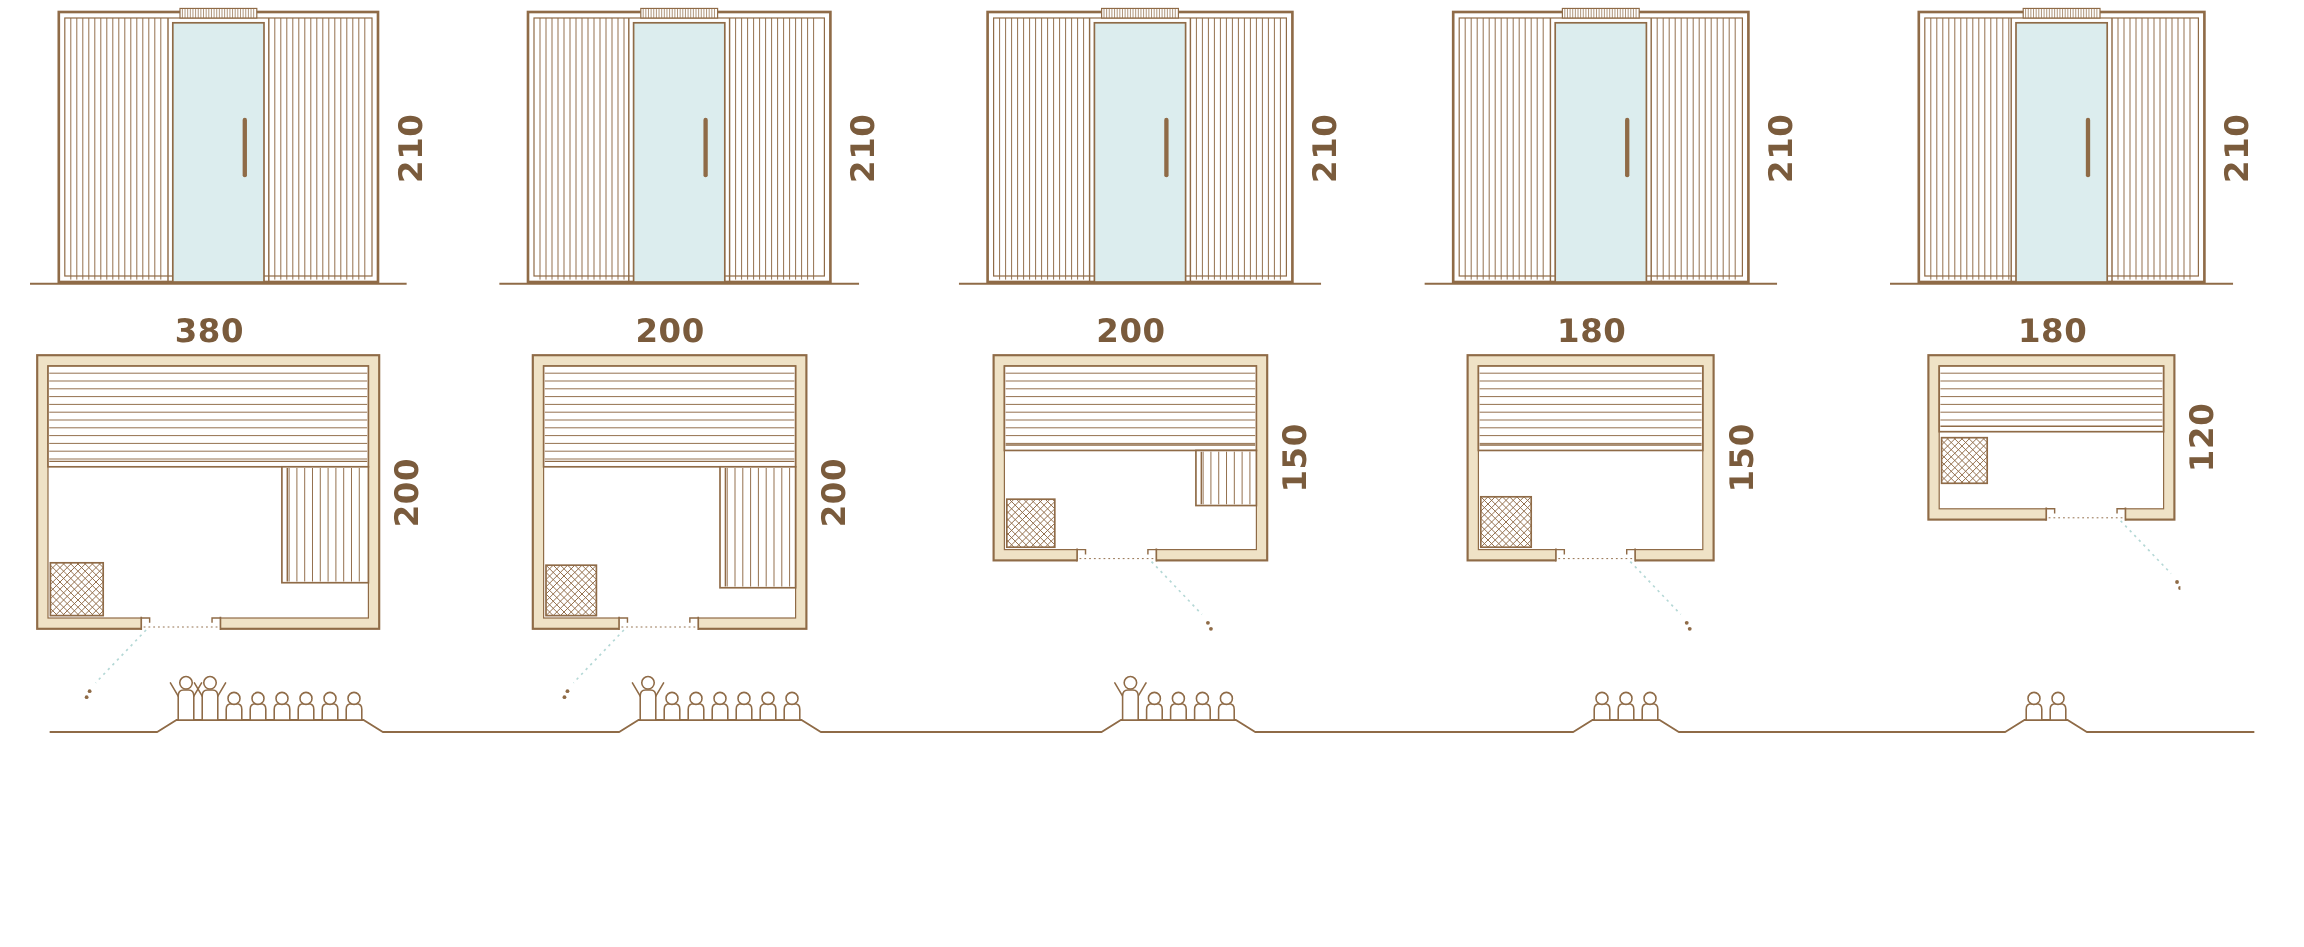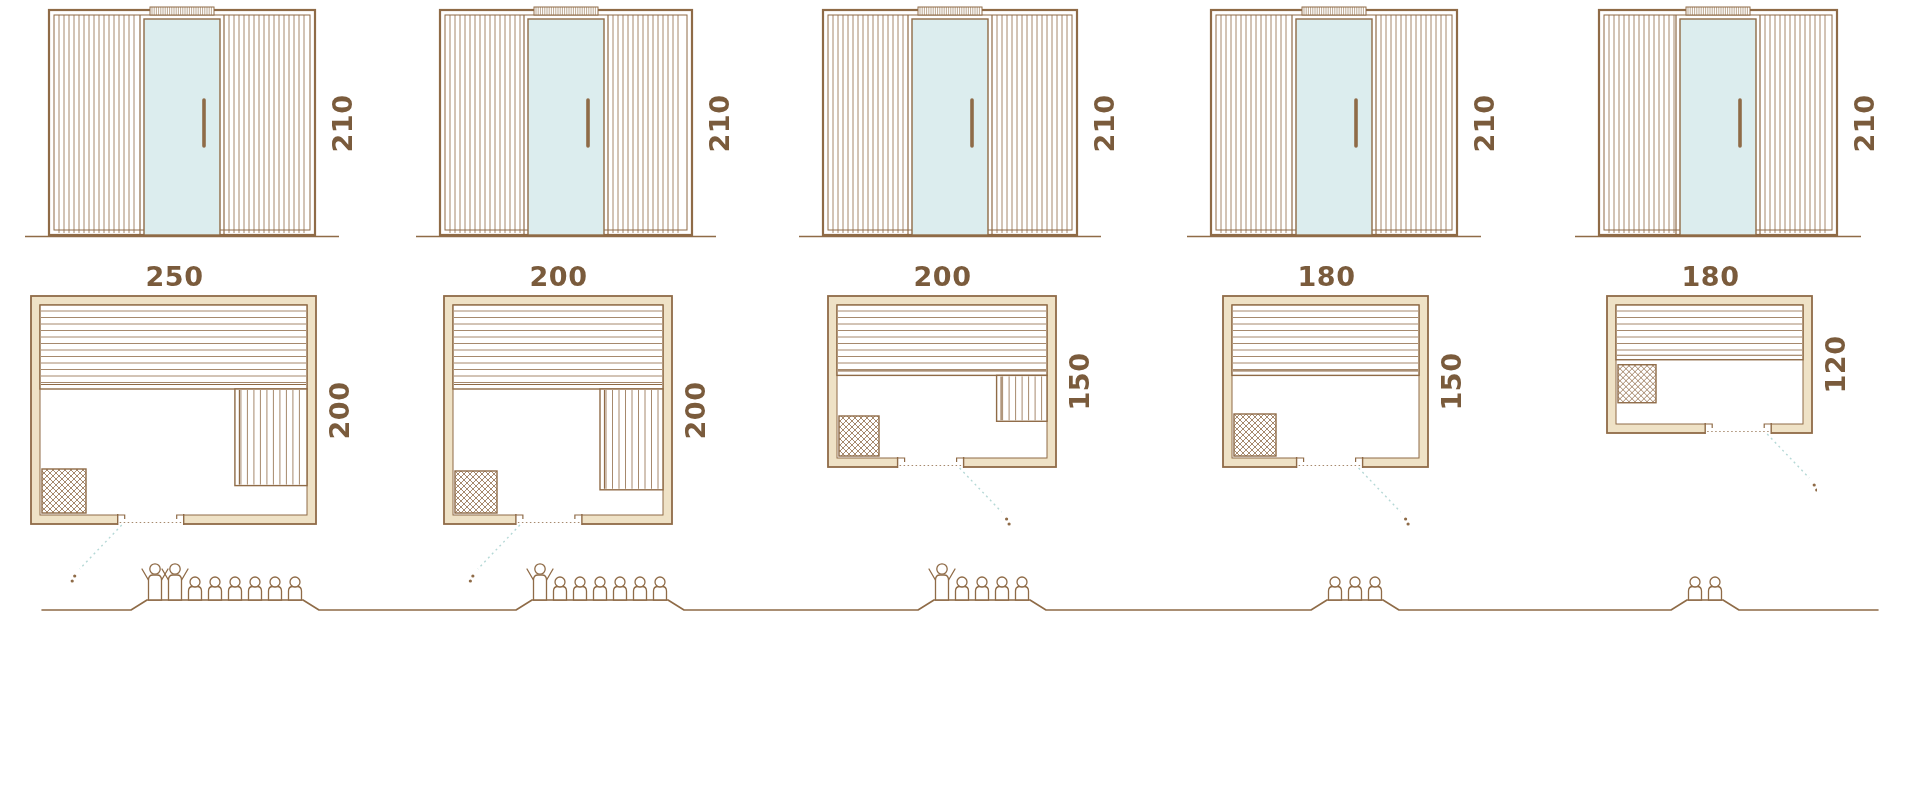--- a/index.html
+++ b/index.html
@@ -95,21 +95,21 @@
           <line x1="179.79999999999973" y1="1" x2="179.79999999999973" y2="9" stroke="#8f6b47" stroke-width="0.6"></line>
           <line x1="181.99999999999972" y1="1" x2="181.99999999999972" y2="9" stroke="#8f6b47" stroke-width="0.6"></line>
           <line x1="184.1999999999997" y1="1" x2="184.1999999999997" y2="9" stroke="#8f6b47" stroke-width="0.6"></line>
           <line x1="186.3999999999997" y1="1" x2="186.3999999999997" y2="9" stroke="#8f6b47" stroke-width="0.6"></line>
         </svg>
       <div class="vlabel elev-vlabel dim">
           <span>210</span>
         </div>
     </div>
     <div class="plan-block">
-      <div class="plan-top-label dim" style="width: 293px;">250</div>
+      <div class="plan-top-label dim" style="width: 293px;">380</div>
       <div class="plan-row">
         <svg class="plan-svg" viewBox="0 0 293 294" width="293" height="294">
             <rect x="3" y="2" width="285" height="228" fill="#efe2c6" stroke="#8f6b47" stroke-width="1.8"></rect>
             <rect x="12" y="11" width="267" height="210" fill="#fff" stroke="#8f6b47" stroke-width="1"></rect>
             <rect x="12" y="11" width="267" height="84" fill="#fff" stroke="#8f6b47" stroke-width="1.4"></rect>
             <line x1="13" y1="17" x2="278" y2="17" stroke="#8f6b47" stroke-width="0.8"></line>
             <line x1="13" y1="23.5" x2="278" y2="23.5" stroke="#8f6b47" stroke-width="0.8"></line>
             <line x1="13" y1="30" x2="278" y2="30" stroke="#8f6b47" stroke-width="0.8"></line>
             <line x1="13" y1="36.5" x2="278" y2="36.5" stroke="#8f6b47" stroke-width="0.8"></line>
             <line x1="13" y1="43" x2="278" y2="43" stroke="#8f6b47" stroke-width="0.8"></line>

